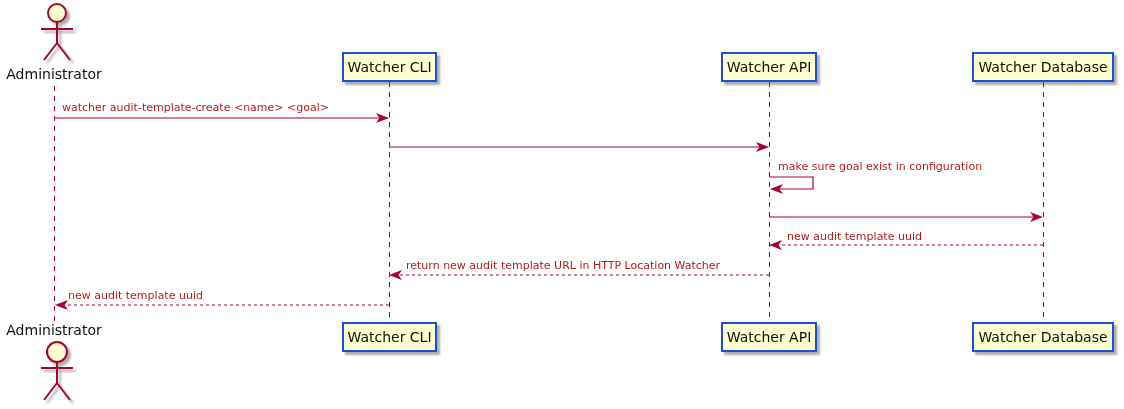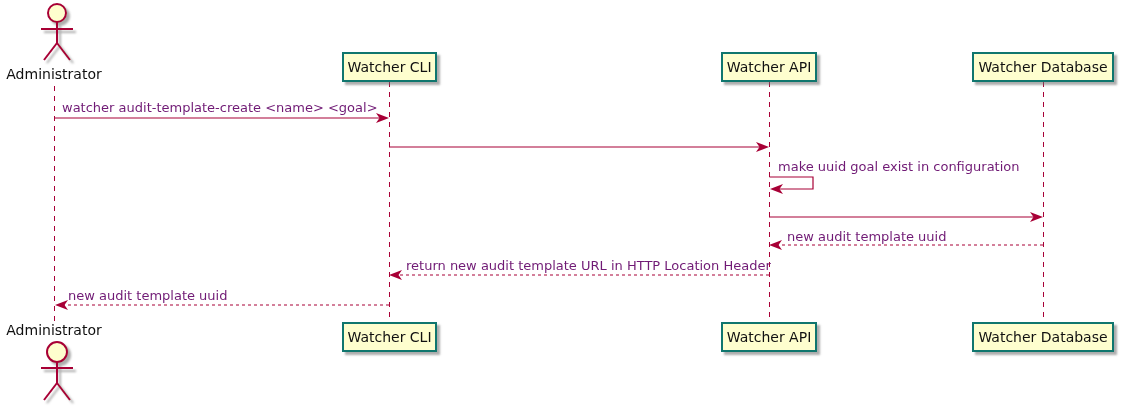--- a/index.html
+++ b/index.html
@@ -9,35 +9,35 @@
     background:#ffffff;
     font-family:"DejaVu Sans","Liberation Sans",sans-serif;
     overflow:hidden;
   }
   svg.layer{position:absolute;left:0;top:0;width:1124px;height:409px;pointer-events:none;}
   .pbox{
     position:absolute;
     box-sizing:border-box;
     height:30px;
     background:#FEFECE;
-    border:2px solid #0f766e;
+    border:2px solid #1d4ed8;
     box-shadow:3px 3px 2px rgba(105,105,105,0.55);
     display:flex;align-items:center;justify-content:center;
     font-size:14px;color:#101010;
     white-space:nowrap;
   }
   .actor-label{
     position:absolute;
     font-size:14px;color:#101010;
     transform:translateX(-50%);
     white-space:nowrap;
   }
   .msg{
     position:absolute;
-    font-size:13px;color:#701a75;
+    font-size:11px;color:#b91c1c;
     white-space:pre;
     line-height:15px;
   }
 </style>
 </head>
 <body>
 
 <div id="canvas">
 
   <svg class="layer" viewBox="0 0 1124 409">
@@ -95,18 +95,18 @@
 
   <div class="pbox" style="left:342px;top:52px;width:95px">Watcher CLI</div>
   <div class="pbox" style="left:721px;top:52px;width:96px">Watcher API</div>
   <div class="pbox" style="left:972px;top:52px;width:142px">Watcher Database</div>
 
   <div class="pbox" style="left:342px;top:322px;width:95px">Watcher CLI</div>
   <div class="pbox" style="left:721px;top:322px;width:96px">Watcher API</div>
   <div class="pbox" style="left:972px;top:322px;width:142px">Watcher Database</div>
 
   <div class="msg" style="left:62px;top:100px">watcher audit-template-create &lt;name&gt; &lt;goal&gt;</div>
-  <div class="msg" style="left:778px;top:159px">make uuid goal exist in configuration</div>
+  <div class="msg" style="left:778px;top:159px">make sure goal exist in configuration</div>
   <div class="msg" style="left:787px;top:229px">new audit template uuid</div>
-  <div class="msg" style="left:406px;top:258px">return new audit template URL in HTTP Location Header</div>
+  <div class="msg" style="left:406px;top:258px">return new audit template URL in HTTP Location Watcher</div>
   <div class="msg" style="left:68px;top:288px">new audit template uuid</div>
 
 </div>
 
 </body></html>

